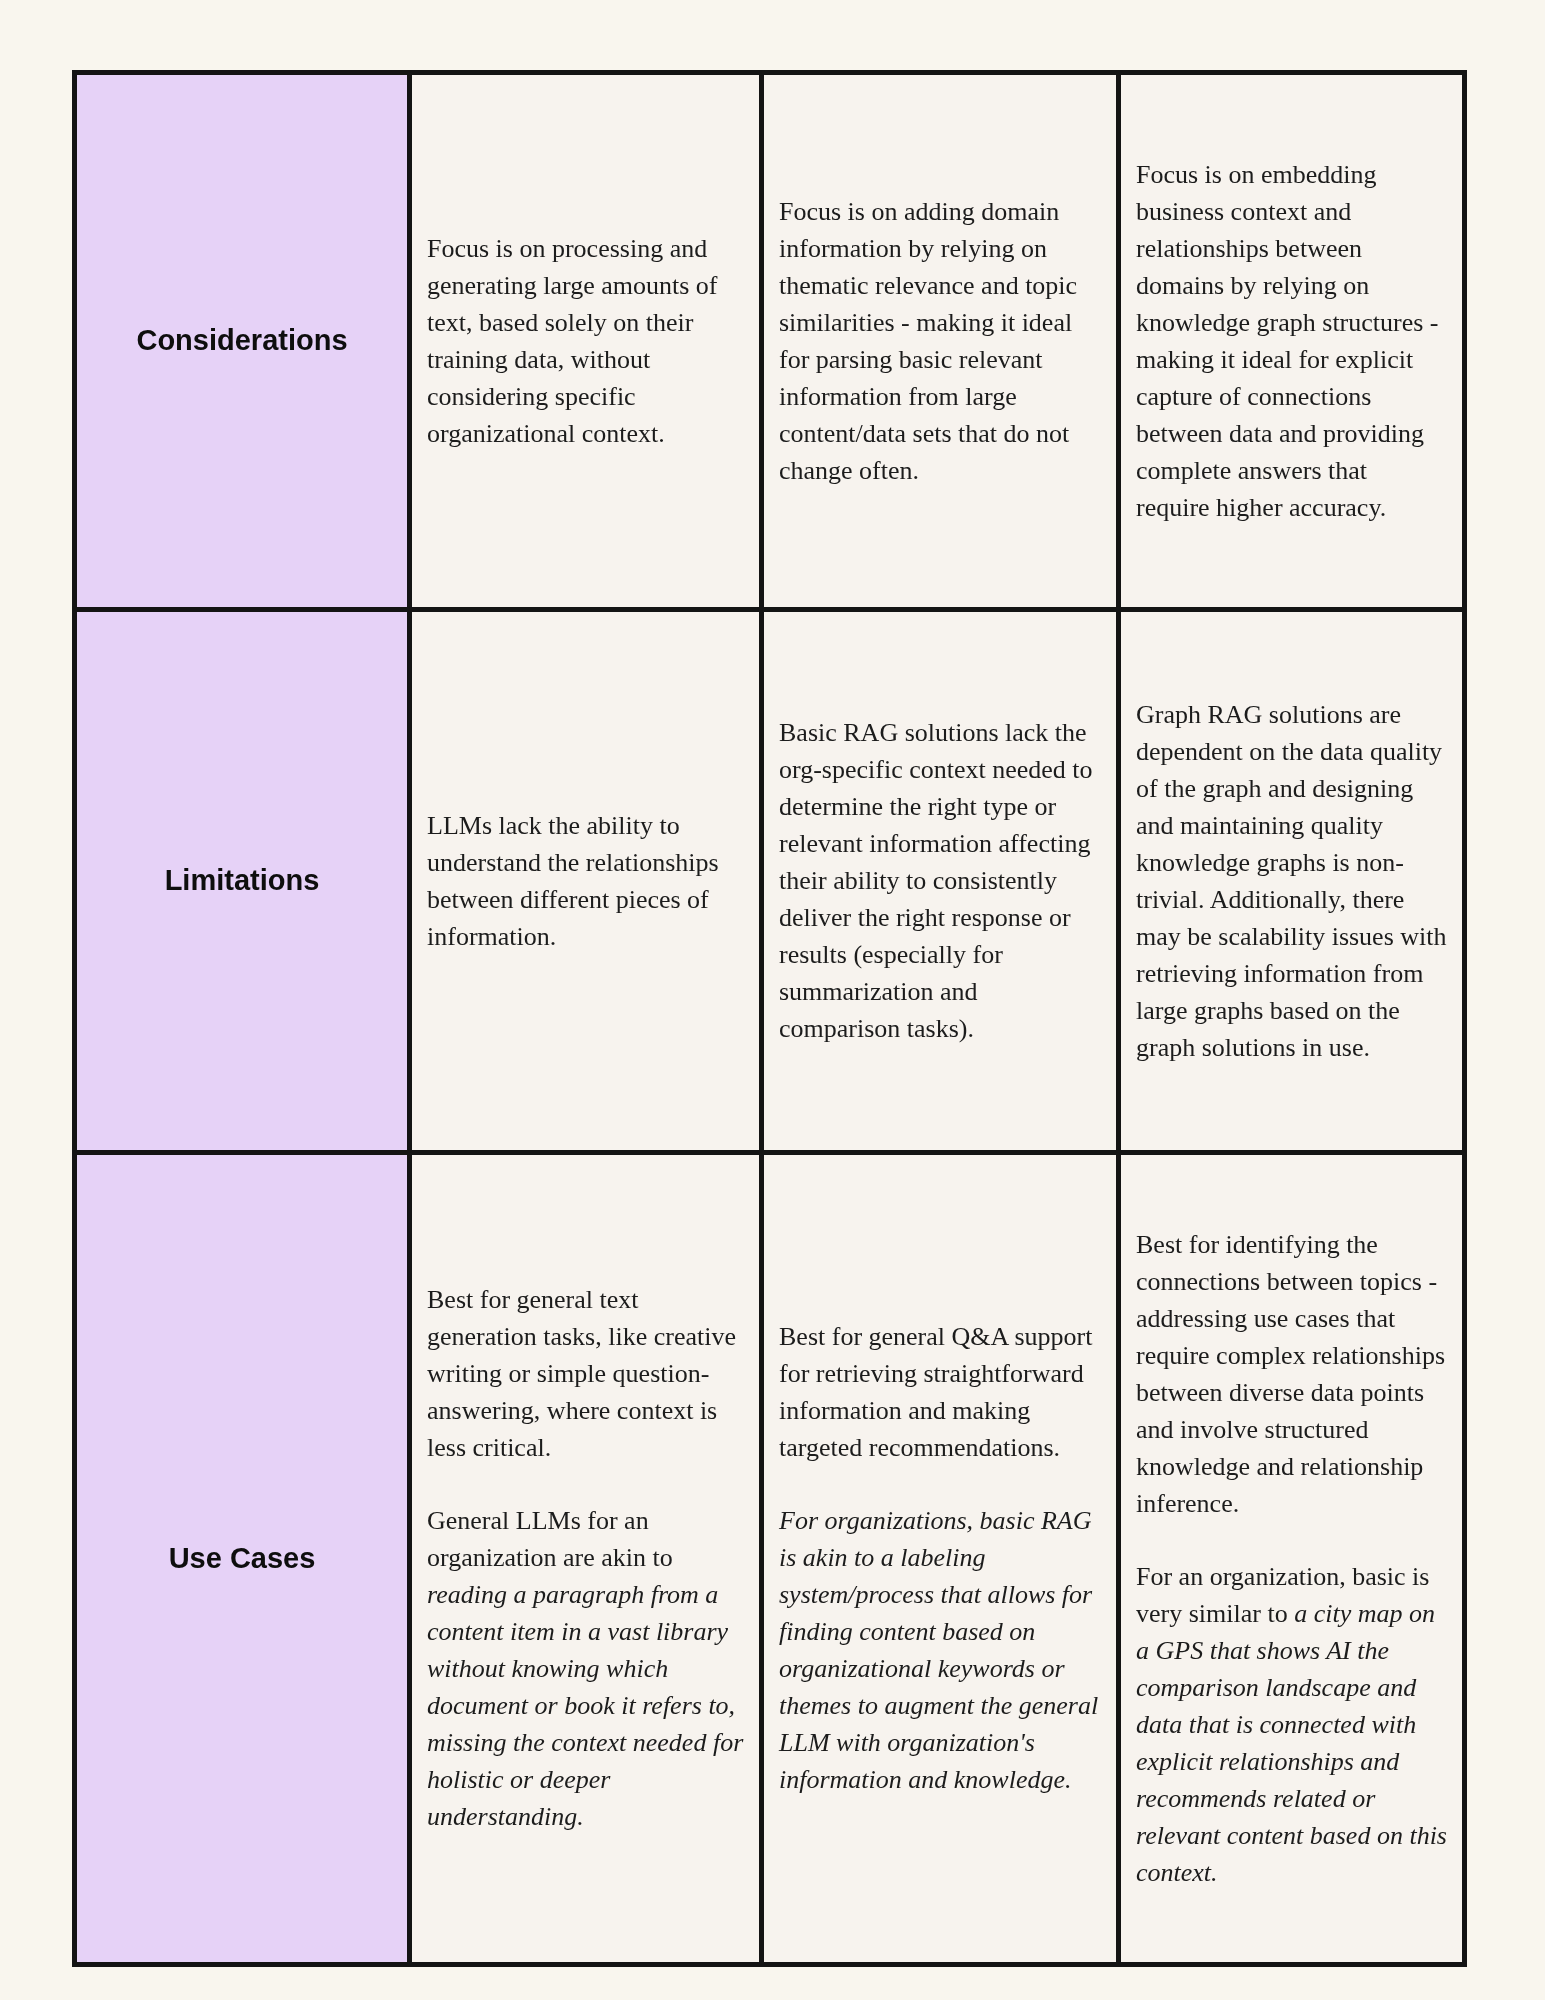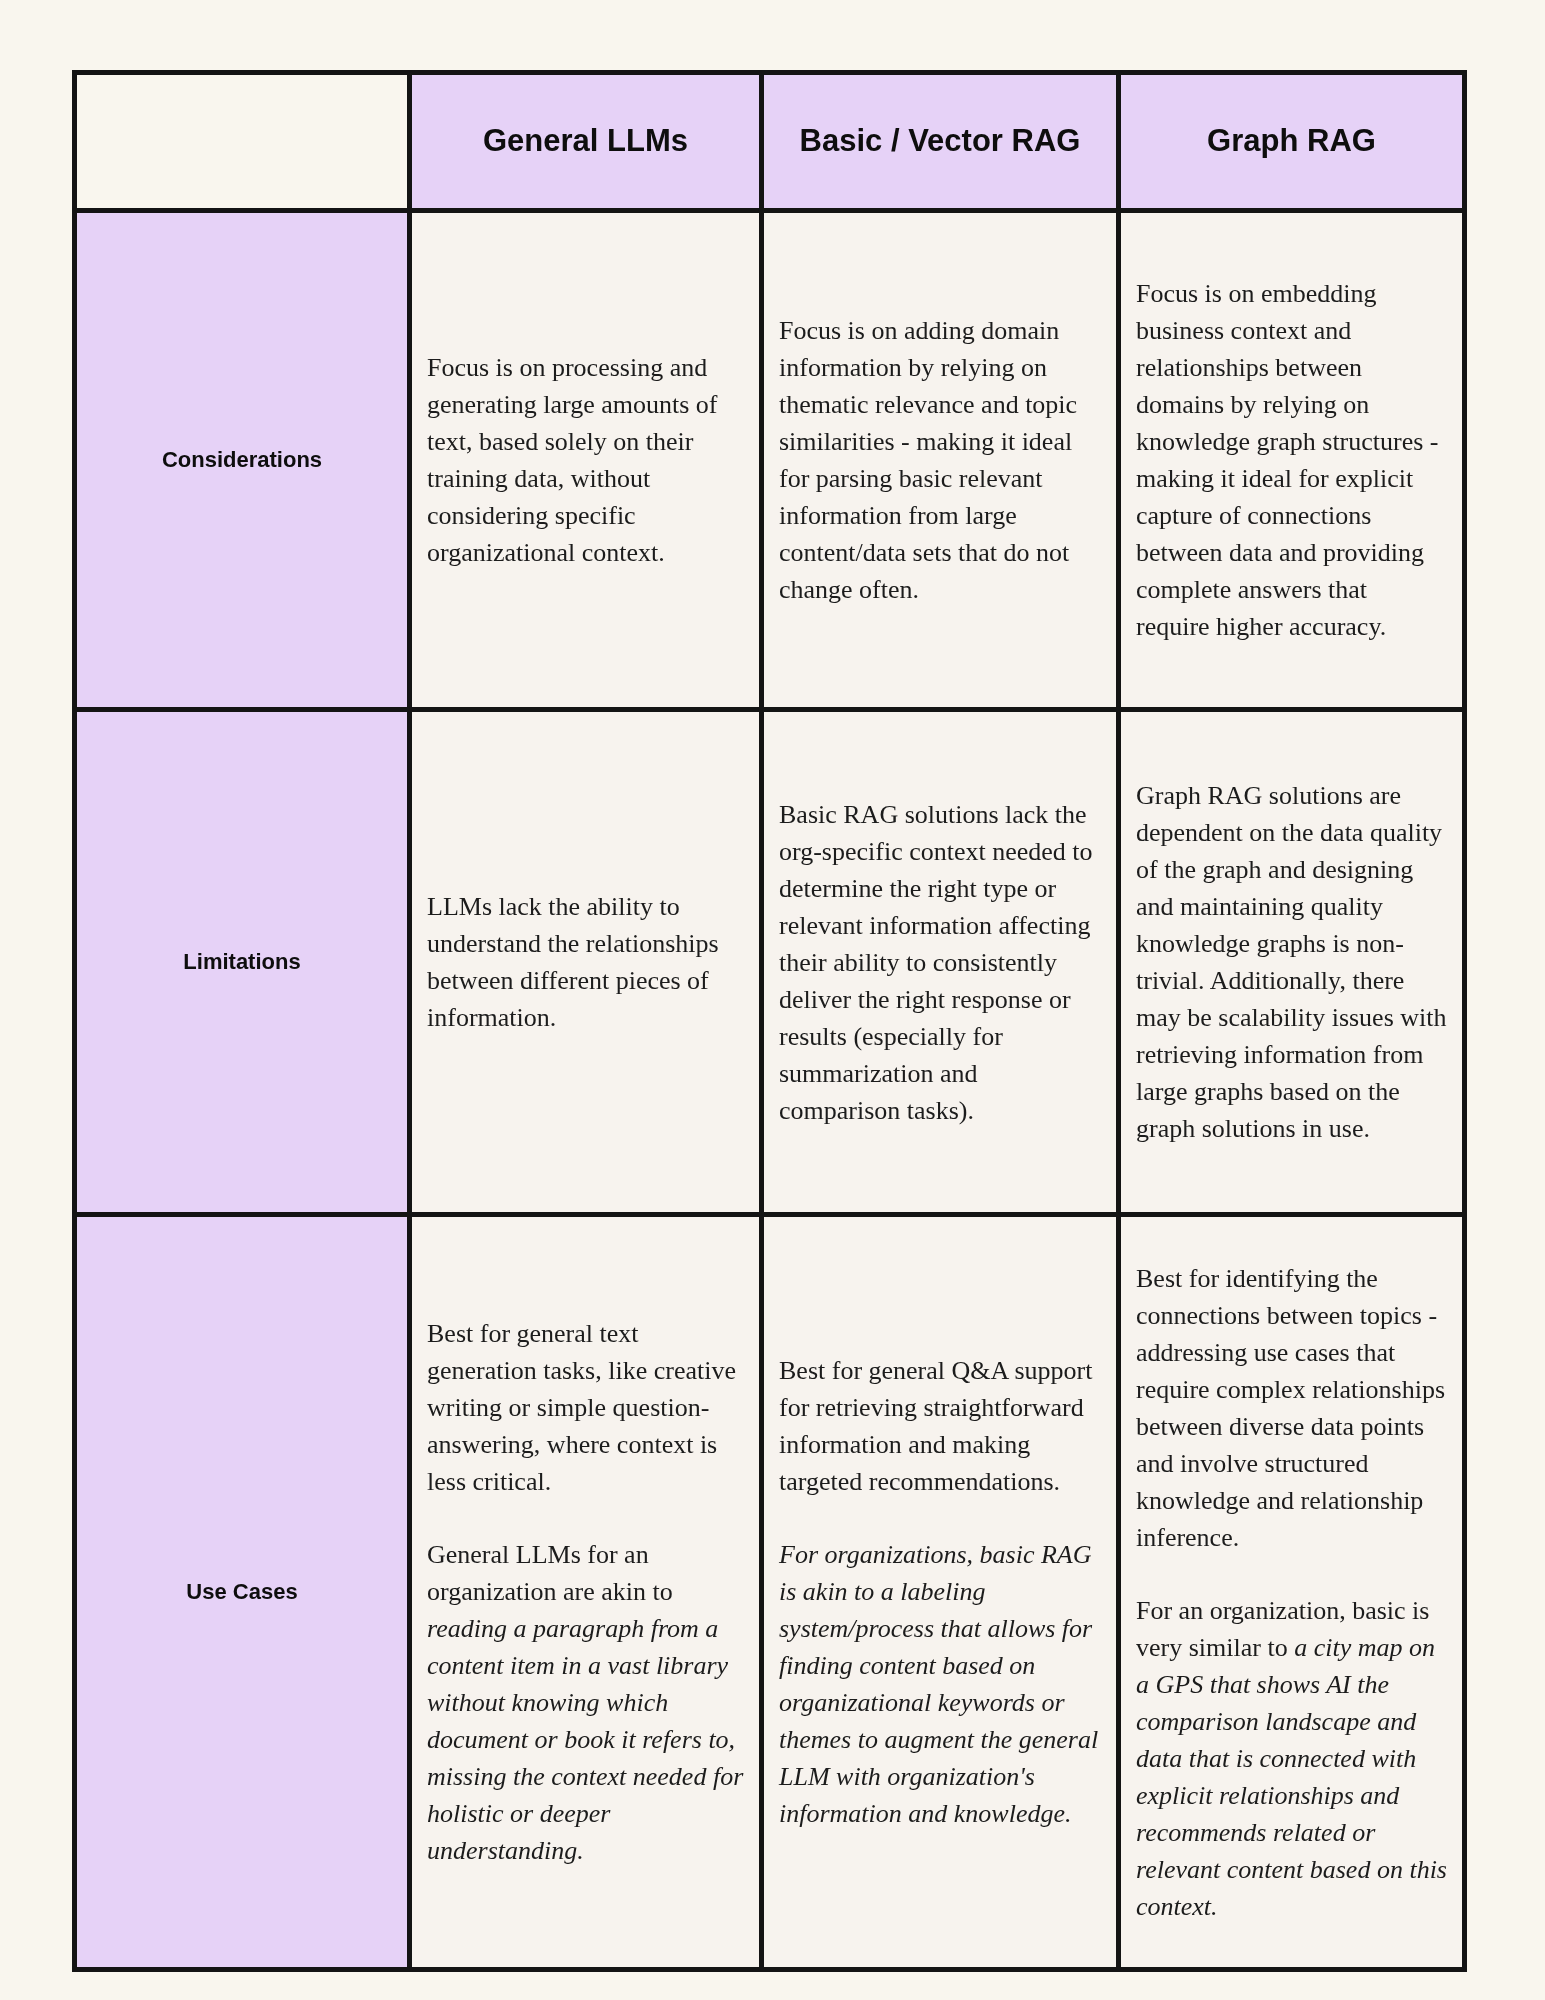--- a/index.html
+++ b/index.html
@@ -38,21 +38,21 @@
     font-weight: 800;
     line-height: 1.25;
     text-align: center;
     vertical-align: middle;
     padding: 0 24px;
     font-family: "Liberation Sans", sans-serif;
   }
   th.row-head {
     background: var(--header-bg, #e6d2f7);
     color: var(--heading-text, #0e0e0e);
-    font-size: 22px;
+    font-size: 29px;
     font-weight: 800;
     text-align: center;
     vertical-align: middle;
     padding: 0 14px;
   }
   td.body-cell {
     background: var(--cell-bg, #f7f3ee);
     color: var(--body-text, #1c1c1c);
     font-size: 26px;
     line-height: 37px;
@@ -69,26 +69,20 @@
 
 <div class="page">
   <table class="cmp">
     <colgroup>
       <col style="width:335px">
       <col style="width:352px">
       <col style="width:357px">
       <col style="width:346px">
     </colgroup>
     <tbody>
-      <tr class="r-head">
-        <th class="corner"></th>
-        <th class="col-head">General LLMs</th>
-        <th class="col-head">Basic / Vector RAG</th>
-        <th class="col-head">Graph RAG</th>
-      </tr>
       <tr class="r1">
         <th class="row-head">Considerations</th>
         <td class="body-cell">
             <p><span>Focus is on processing and generating large amounts of text, based solely on their training data, without considering specific organizational context.</span></p>
           </td>
         <td class="body-cell">
             <p><span>Focus is on adding domain information by relying on thematic relevance and topic similarities - making it ideal for parsing basic relevant information from large content/data sets that do not change often.</span></p>
           </td>
         <td class="body-cell">
             <p><span>Focus is on embedding business context and relationships between domains by relying on knowledge graph structures - making it ideal for explicit capture of connections between data and providing complete answers that require higher accuracy.</span></p>

